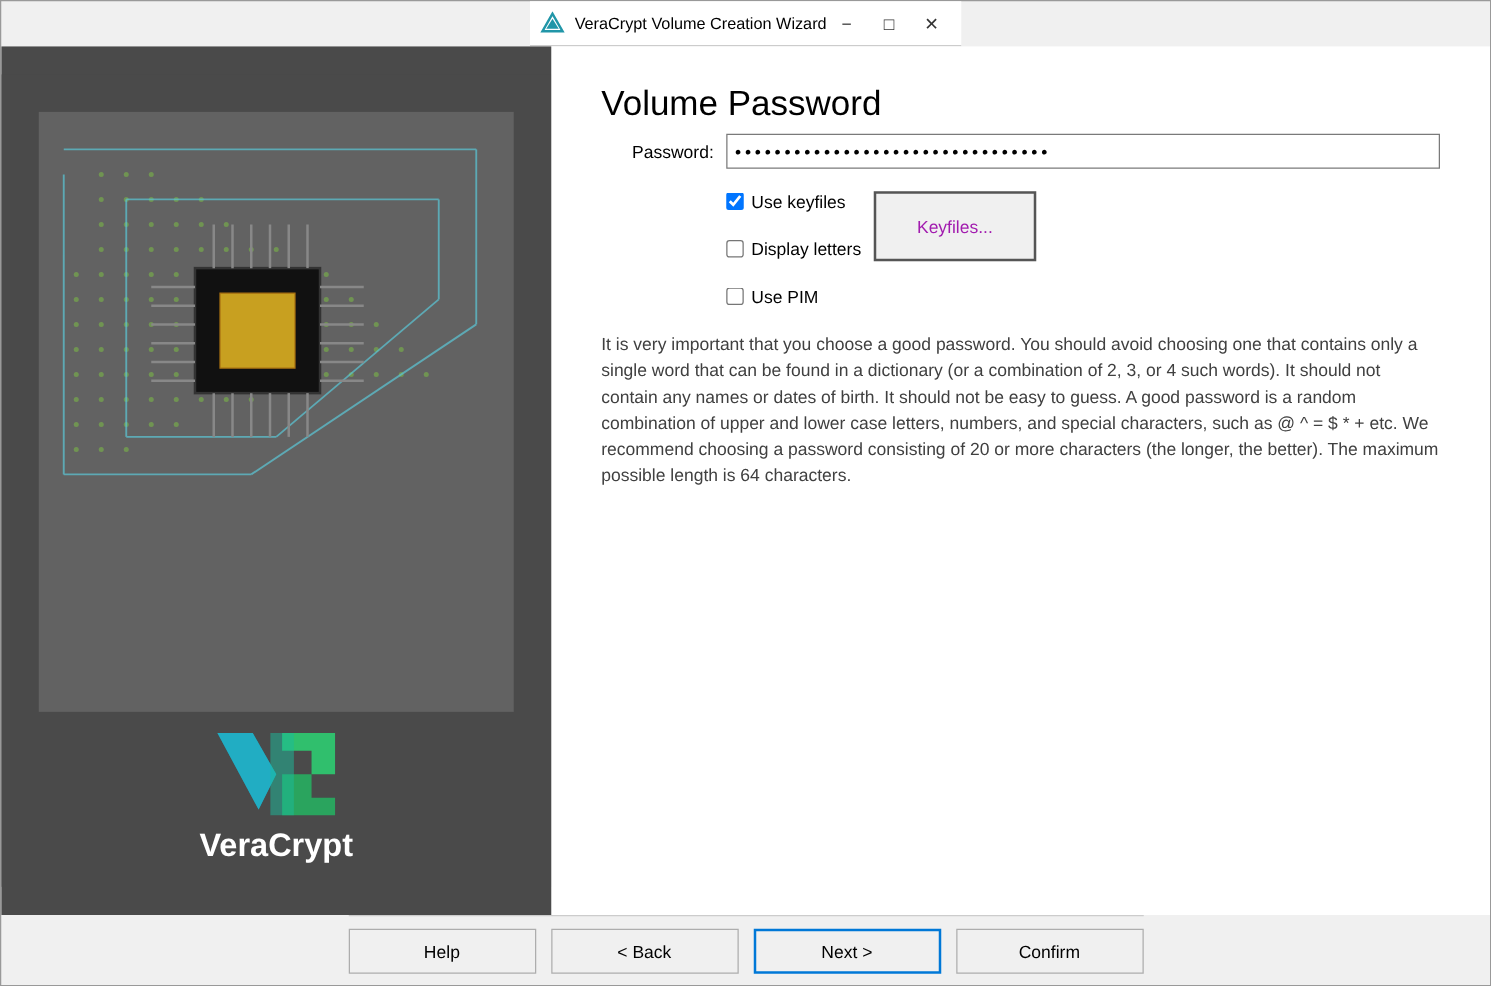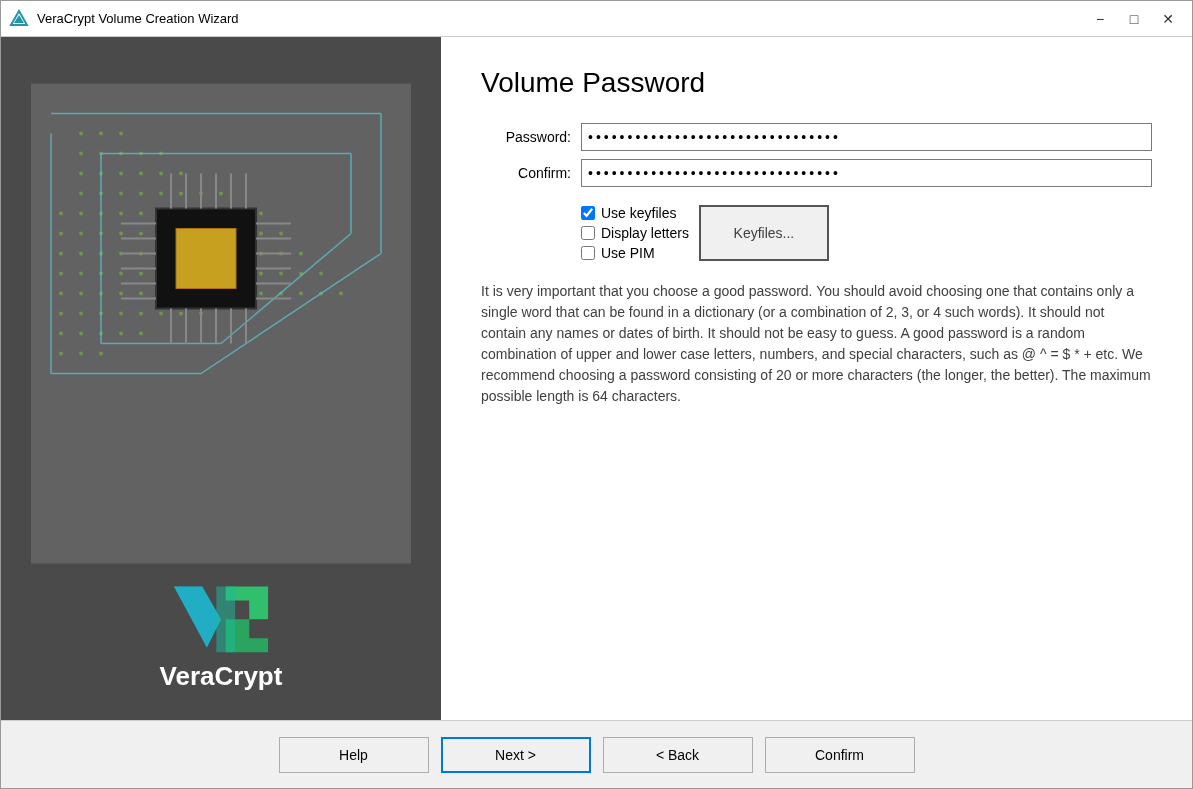--- a/index.html
+++ b/index.html
@@ -14,20 +14,21 @@
       height: 789px;
       overflow: hidden;
     }
     .window {
       width: 1193px;
       height: 789px;
       background: #f0f0f0;
       border: 1px solid #999;
       display: flex;
       flex-direction: column;
+      align-items: center;
     }
     .title-bar {
       background: #ffffff;
       height: 36px;
       display: flex;
       align-items: center;
       padding: 0 8px;
       border-bottom: 1px solid #ccc;
       flex-shrink: 0;
     }
@@ -78,21 +79,21 @@
       align-items: center;
       justify-content: flex-end;
       padding-bottom: 20px;
     }
     .veracrypt-logo-area {
       position: relative;
       z-index: 2;
       display: flex;
       flex-direction: column;
       align-items: center;
-      margin-bottom: 8px;
+      margin-bottom: 20px;
     }
     .vc-logo-svg {
       width: 120px;
       height: 80px;
     }
     .vc-logo-text {
       font-size: 26px;
       color: white;
       font-weight: 400;
       margin-top: 4px;
@@ -106,21 +107,21 @@
       flex: 1;
       background: #ffffff;
       padding: 30px 40px 20px 40px;
       display: flex;
       flex-direction: column;
     }
     .page-title {
       font-size: 28px;
       font-weight: 400;
       color: #000;
-      margin-bottom: 24px;
+      margin-bottom: 8px;
     }
 
     .form-area {
       display: flex;
       flex-direction: column;
       gap: 8px;
     }
     .form-row {
       display: flex;
       align-items: center;
@@ -145,21 +146,21 @@
 
     .checkboxes-keyfiles {
       display: flex;
       gap: 10px;
       margin-top: 4px;
       align-items: flex-start;
     }
     .checkbox-group {
       display: flex;
       flex-direction: column;
-      gap: 4px;
+      gap: 22px;
       flex: 1;
     }
     .checkbox-row {
       display: flex;
       align-items: center;
       gap: 6px;
       cursor: pointer;
     }
     .checkbox-row input[type="checkbox"] {
       width: 14px;
@@ -173,34 +174,34 @@
       cursor: pointer;
       user-select: none;
     }
     .keyfiles-btn {
       width: 130px;
       height: 56px;
       border: 2px solid #555;
       background: #f0f0f0;
       cursor: pointer;
       font-size: 14px;
-      color: #404040;
+      color: #a21caf;
       flex-shrink: 0;
     }
 
     .description-text {
       margin-top: 20px;
       font-size: 14px;
       color: #404040;
       line-height: 1.5;
     }
 
     
     .bottom-bar {
-      height: 68px;
+      height: 56px;
       background: #f0f0f0;
       border-top: 1px solid #ccc;
       display: flex;
       align-items: center;
       justify-content: center;
       gap: 12px;
       flex-shrink: 0;
     }
     .nav-btn {
       width: 150px;
@@ -439,24 +440,20 @@
     <div class="right-panel">
       <h1 class="page-title">Volume Password</h1>
 
       <div class="form-area">
 
         <div class="form-row">
           <label class="form-label">Password:</label>
           <input type="password" class="form-input" value="12345678901234567890123456789012" style="">
         </div>
 
-        <div class="form-row">
-          <label class="form-label">Confirm:</label>
-          <input type="password" class="form-input" value="12345678901234567890123456789012" style="">
-        </div>
 
         <div class="form-row" style="margin-top:6px;">
           <div style="width:90px; flex-shrink:0;"></div>
           <div class="checkboxes-keyfiles">
             <div class="checkbox-group">
               <label class="checkbox-row">
                 <input type="checkbox" checked="" style="">
                 <span class="checkbox-label">Use keyfiles</span>
               </label>
               <label class="checkbox-row">
@@ -472,17 +469,17 @@
           </div>
         </div>
       </div>
 
       <p class="description-text">It is very important that you choose a good password. You should avoid choosing one that contains only a single word that can be found in a dictionary (or a combination of 2, 3, or 4 such words). It should not contain any names or dates of birth. It should not be easy to guess. A good password is a random combination of upper and lower case letters, numbers, and special characters, such as @ ^ = $ * + etc. We recommend choosing a password consisting of 20 or more characters (the longer, the better). The maximum possible length is 64 characters.</p>
     </div>
   </div>
 
   <div class="bottom-bar">
     <button class="nav-btn">Help</button>
+    <button class="nav-btn">&lt; Back</button>
     <button class="nav-btn primary">Next &gt;</button>
-    <button class="nav-btn">&lt; Back</button>
     <button class="nav-btn">Confirm</button>
   </div>
 </div>
 
 </body></html>

